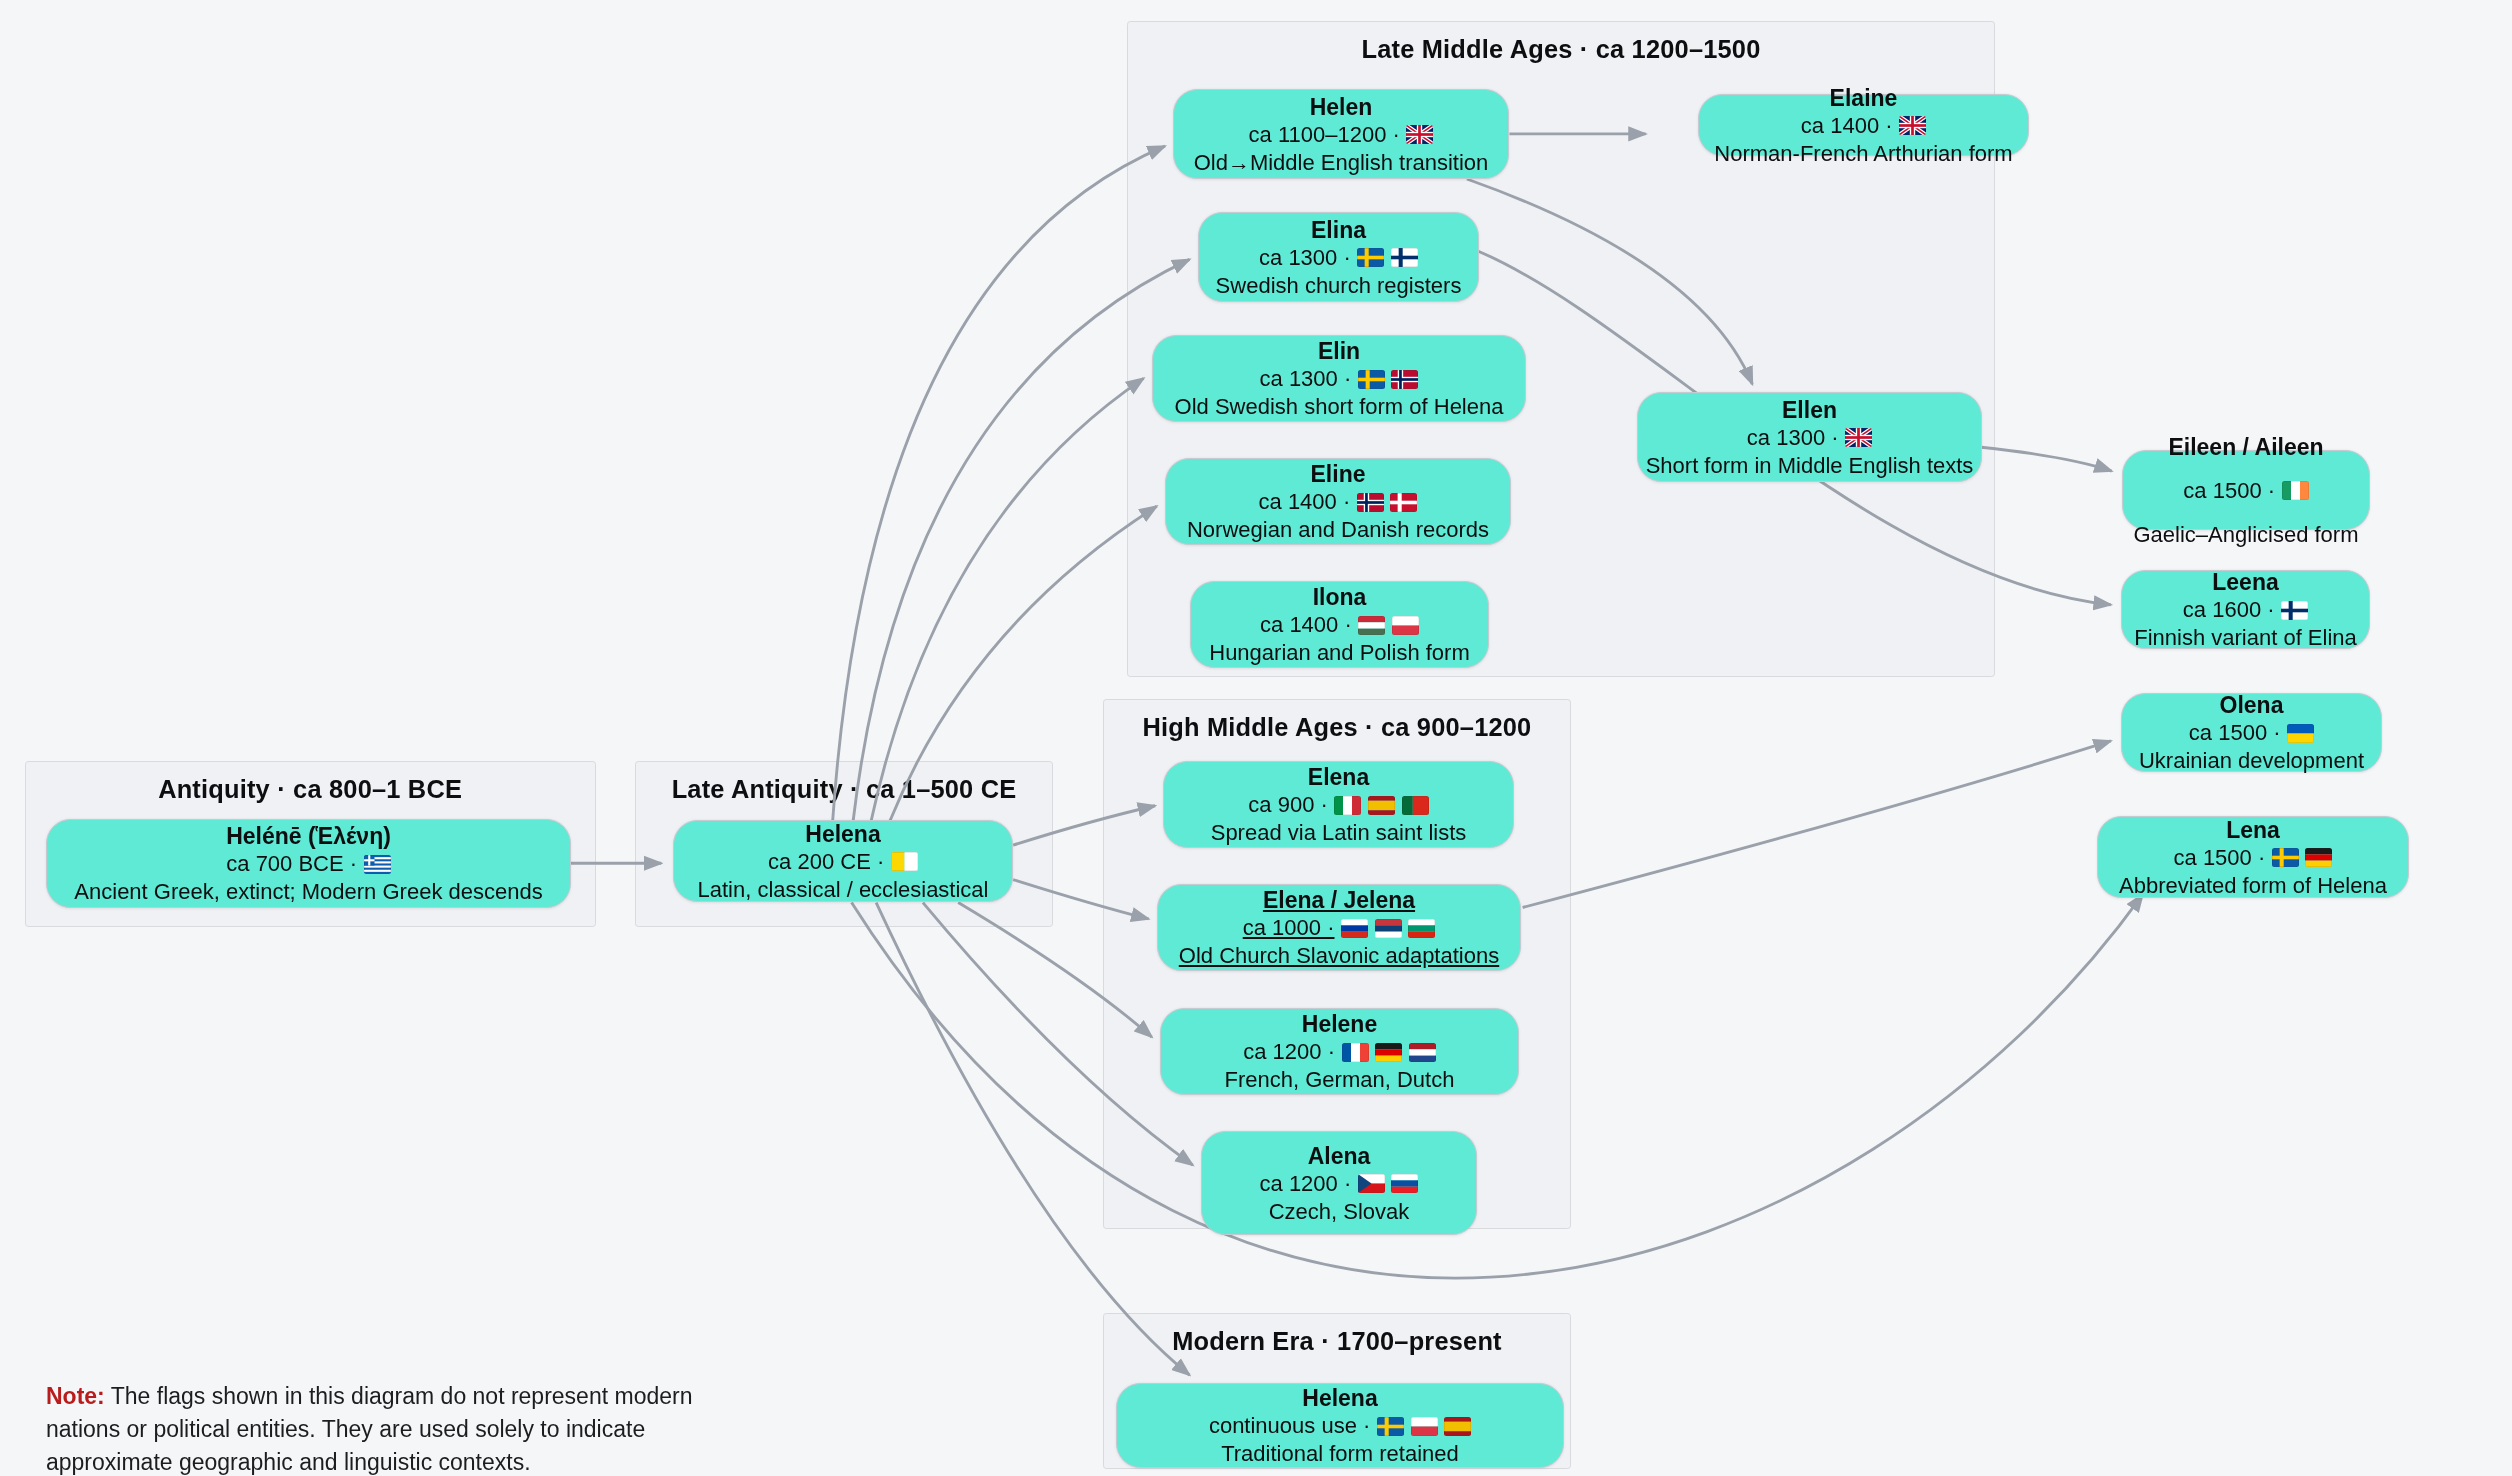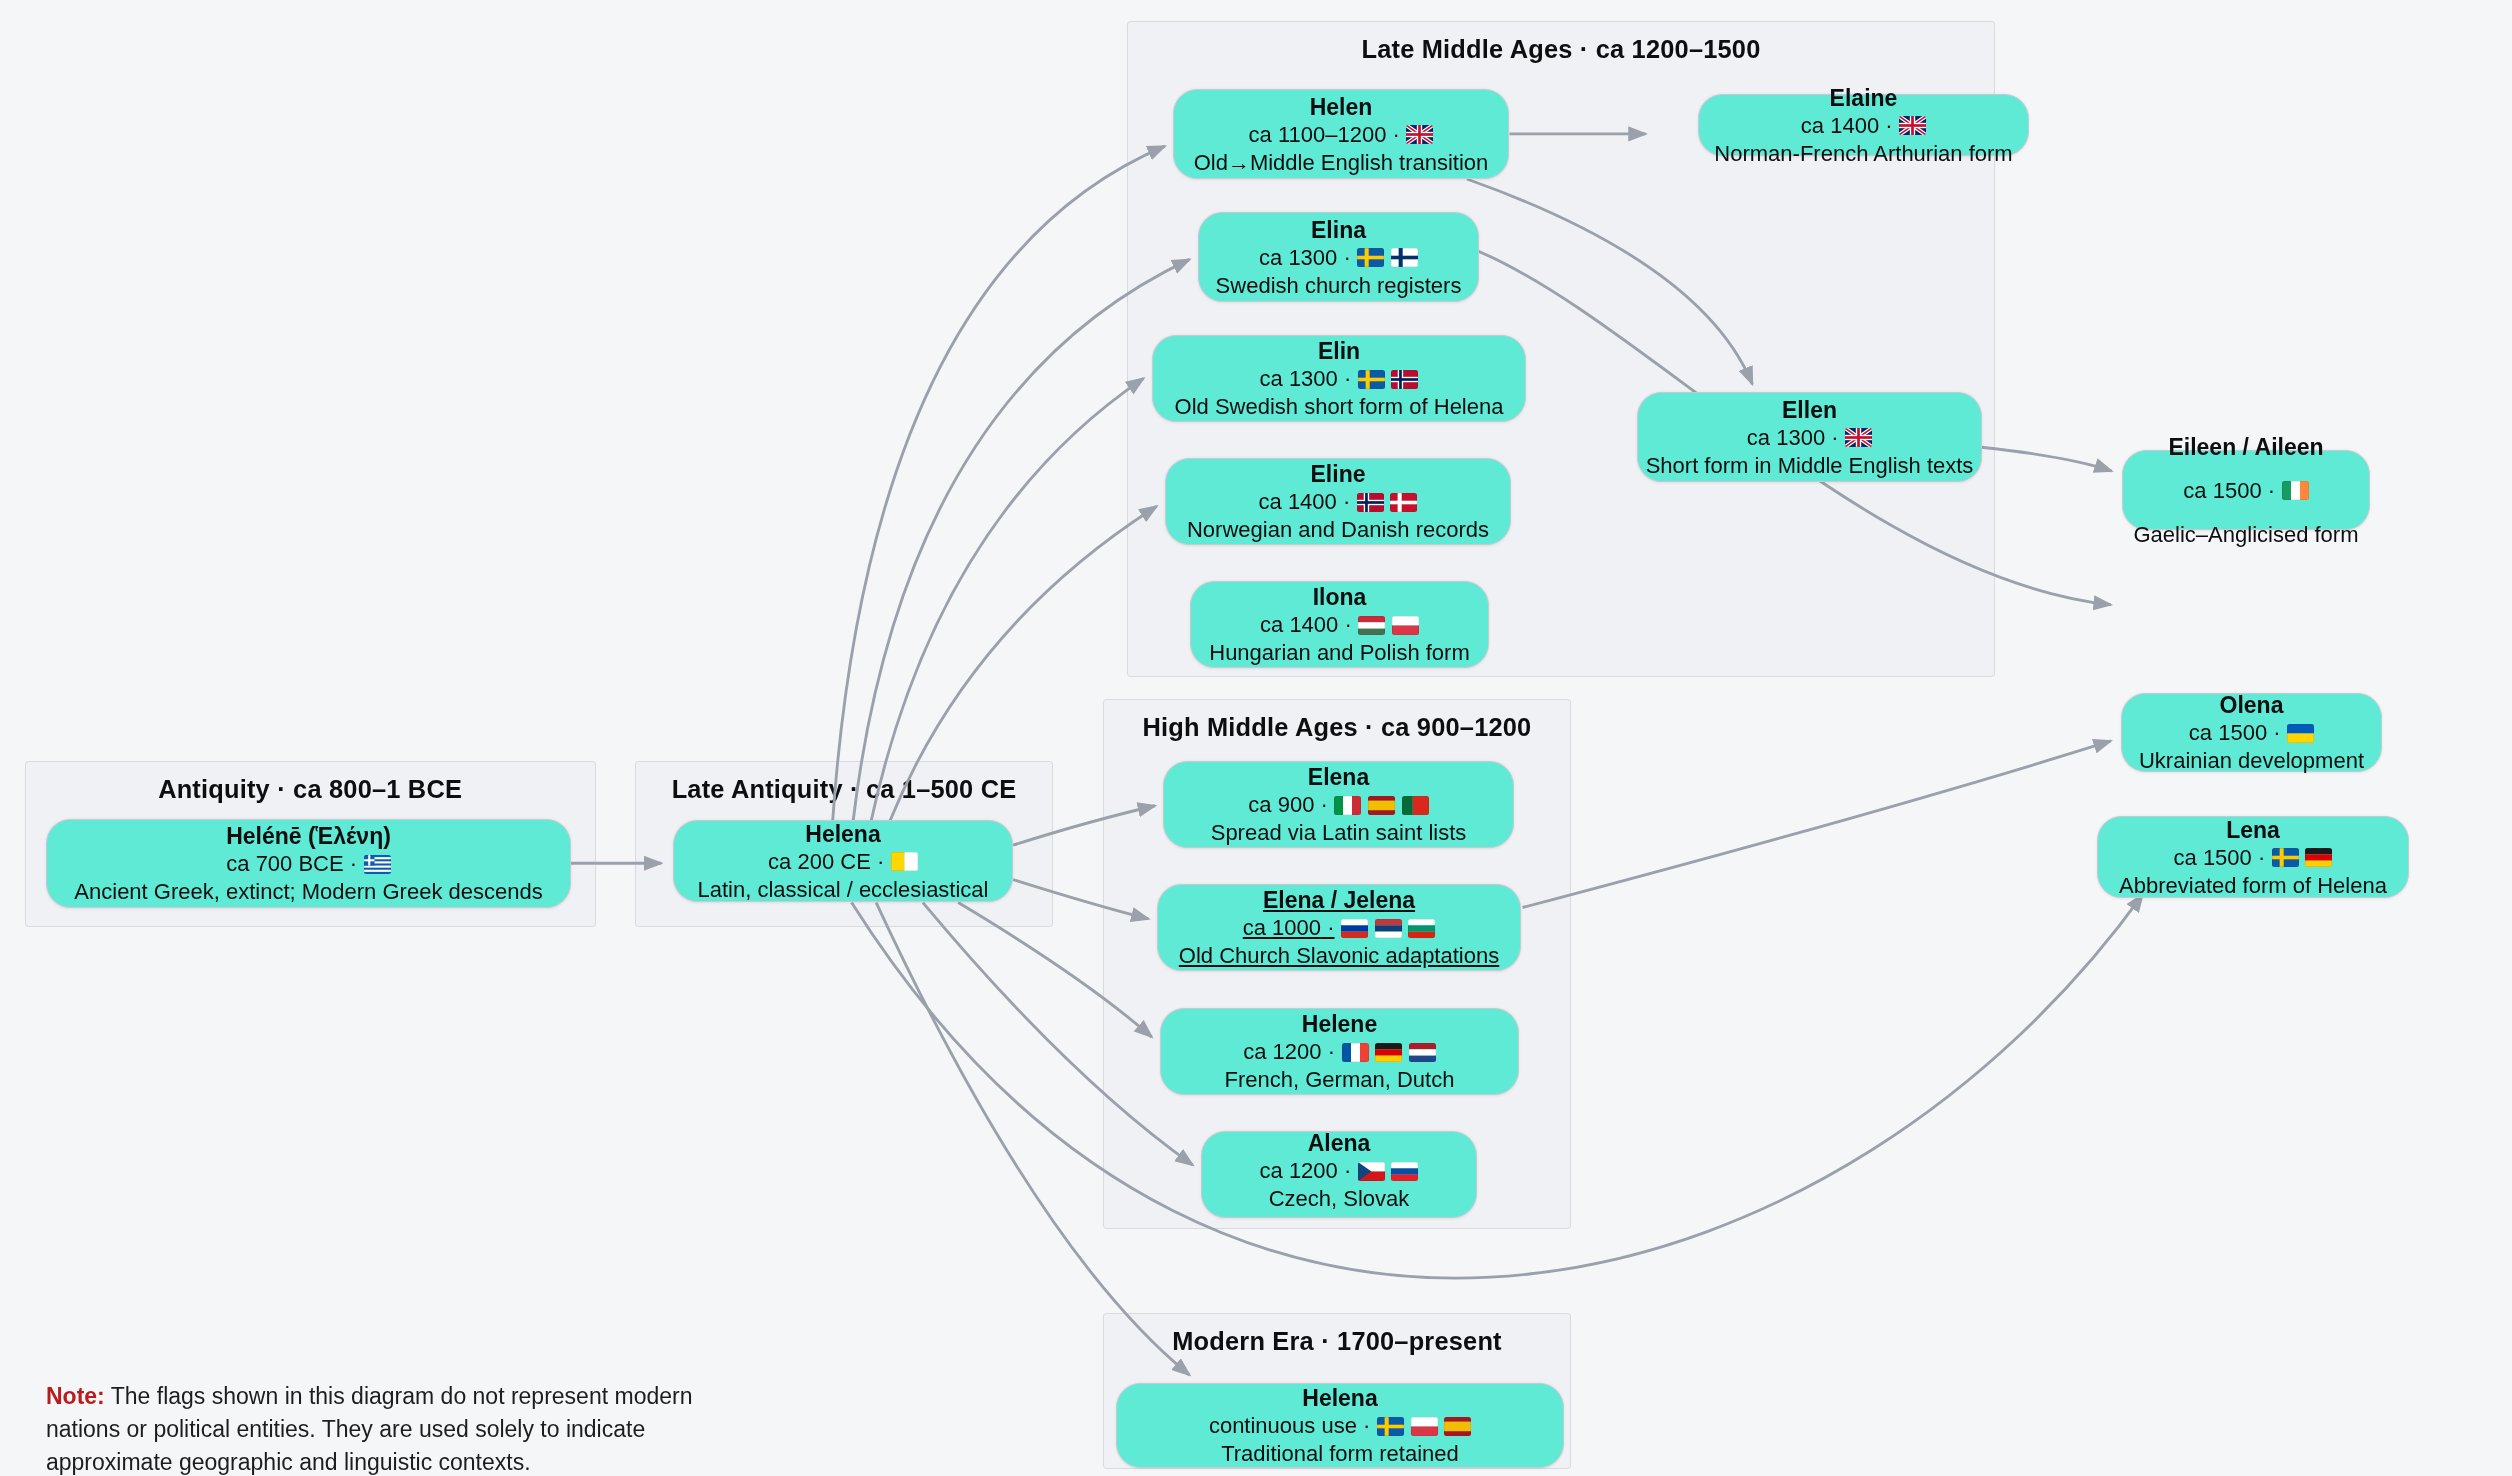--- a/index.html
+++ b/index.html
@@ -275,20 +275,35 @@
           <svg viewBox="0 0 60 42" xmlns="http://www.w3.org/2000/svg">
             <rect x="0" y="0" width="20" height="42" fill="#169b62"></rect>
             <rect x="20" y="0" width="20" height="42" fill="#ffffff"></rect>
             <rect x="40" y="0" width="20" height="42" fill="#ff883e"></rect>
             <rect x="0.5" y="0.5" width="59" height="41" fill="none" stroke="rgba(0,0,0,0.18)"></rect>
           </svg>
         </span>
       </div>
       <div class="desc">Gaelic–Anglicised form</div>
     </div>
+    <div class="node" style="left: 2121px; top: 570px; width: 249px; height: 79px;">
+      <div class="name">Leena</div>
+      <div class="meta">
+        <span>ca 1600 ·</span>
+        <span class="flagwrap">
+          <svg viewBox="0 0 60 42" xmlns="http://www.w3.org/2000/svg">
+            <rect x="0" y="0" width="60" height="42" fill="#ffffff"></rect>
+            <rect x="17" y="0" width="9" height="42" fill="#002f6c"></rect>
+            <rect x="0" y="17" width="60" height="8" fill="#002f6c"></rect>
+            <rect x="0.5" y="0.5" width="59" height="41" fill="none" stroke="rgba(0,0,0,0.18)"></rect>
+          </svg>
+        </span>
+      </div>
+      <div class="desc">Finnish variant of Elina</div>
+    </div>
     <div class="node" style="left: 2121px; top: 693px; width: 261px; height: 79px;">
       <div class="name">Olena</div>
       <div class="meta">
         <span>ca 1500 ·</span>
         <span class="flagwrap">
           <svg viewBox="0 0 60 42" xmlns="http://www.w3.org/2000/svg">
             <rect x="0" y="0" width="60" height="21" fill="#005bbb"></rect>
             <rect x="0" y="21" width="60" height="21" fill="#ffd500"></rect>
             <rect x="0.5" y="0.5" width="59" height="41" fill="none" stroke="rgba(0,0,0,0.18)"></rect>
           </svg>
@@ -404,21 +419,21 @@
           <svg viewBox="0 0 60 42" xmlns="http://www.w3.org/2000/svg">
             <rect x="0" y="0" width="60" height="14" fill="#ae1c28"></rect>
             <rect x="0" y="14" width="60" height="14" fill="#ffffff"></rect>
             <rect x="0" y="28" width="60" height="14" fill="#21468b"></rect>
             <rect x="0.5" y="0.5" width="59" height="41" fill="none" stroke="rgba(0,0,0,0.18)"></rect>
           </svg>
         </span>
       </div>
       <div class="desc">French, German, Dutch</div>
     </div>
-    <div class="node" style="left: 1201px; top: 1131px; width: 276px; height: 87px; justify-content: flex-end;">
+    <div class="node" style="left: 1201px; top: 1131px; width: 276px; height: 104px;">
       <div class="name">Alena</div>
       <div class="meta">
         <span>ca 1200 ·</span>
         <span class="flagwrap">
           <svg viewBox="0 0 60 42" xmlns="http://www.w3.org/2000/svg">
             <rect x="0" y="0" width="60" height="21" fill="#ffffff"></rect>
             <rect x="0" y="21" width="60" height="21" fill="#d7141a"></rect>
             <path d="M0,0 L30,21 L0,42 Z" fill="#11457e"></path>
             <rect x="0.5" y="0.5" width="59" height="41" fill="none" stroke="rgba(0,0,0,0.18)"></rect>
           </svg>

